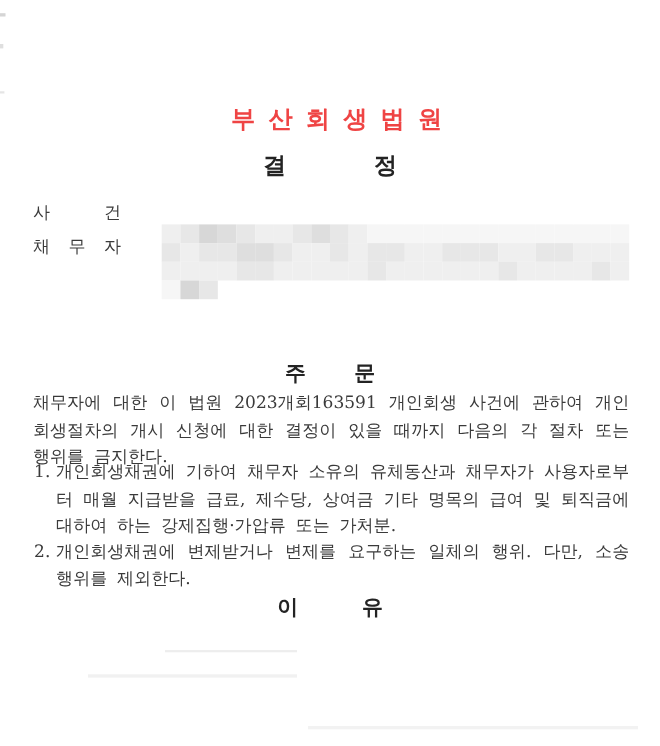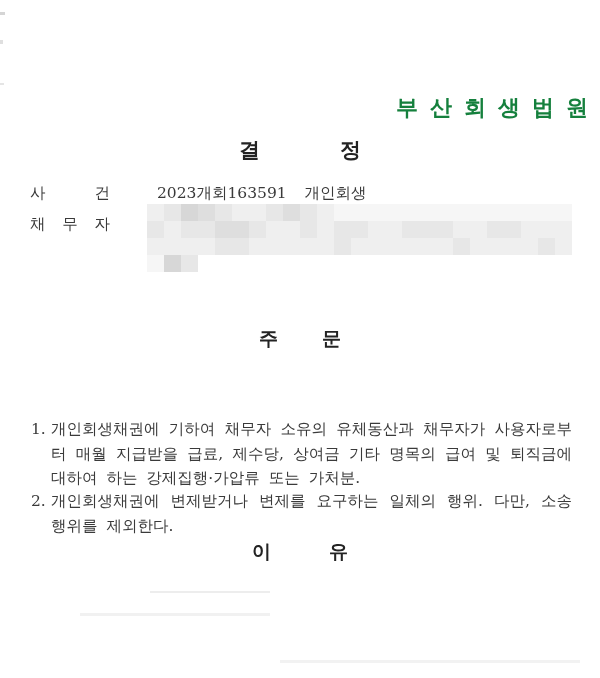--- a/index.html
+++ b/index.html
@@ -13,25 +13,25 @@
     overflow: hidden;
   }
 
   
   .court-title {
     position: absolute;
     top: 93px; left: 0; width: 100%;
     margin: 0;
     padding-left: 24px; 
     box-sizing: border-box;
-    text-align: right;
+    text-align: center;
     font-size: 22px;
     font-weight: 700;
     letter-spacing: 12px;
-    color: #15803d;
+    color: #ef4444;
   }
   .decision-title {
     position: absolute;
     top: 136px; left: 0; right: 0;
     display: flex; justify-content: center; gap: 80px;
     font-size: 21px; font-weight: 700; color: #232323;
   }
   .section-heading {
     position: absolute; left: 0; right: 0;
     display: flex; justify-content: center;
@@ -116,24 +116,20 @@
   <div class="decision-title">
     <span>결</span>
     <span>정</span>
   </div>
 
   <div class="row case-row">
     <div class="row-label">
       <span>사</span>
       <span>건</span>
     </div>
-    <div class="row-value">
-      <span>2023개회163591</span>
-      <span class="case-type">개인회생</span>
-    </div>
   </div>
 
   <div class="row debtor-row">
     <div class="row-label">
       <span>채</span>
       <span>무</span>
       <span>자</span>
     </div>
   </div>
 
@@ -239,20 +235,21 @@
       <div style="background: transparent;"></div>
       <div style="background: transparent;"></div>
     </div>
 
 
   <div class="section-heading order-heading">
     <span>주</span>
     <span>문</span>
   </div>
 
+  <p class="para order-intro">채무자에 대한 이 법원 2023개회163591 개인회생 사건에 관하여 개인회생절차의 개시 신청에 대한 결정이 있을 때까지 다음의 각 절차 또는 행위를 금지한다.</p>
 
   <div class="order-item order-item-1">
     <span class="item-num">1.</span>
     <div class="item-text">개인회생채권에 기하여 채무자 소유의 유체동산과 채무자가 사용자로부터 매월 지급받을 급료, 제수당, 상여금 기타 명목의 급여 및 퇴직금에 대하여 하는 강제집행·가압류 또는 가처분.</div>
   </div>
 
   <div class="order-item order-item-2">
     <span class="item-num">2.</span>
     <div class="item-text">개인회생채권에 변제받거나 변제를 요구하는 일체의 행위. 다만, 소송행위를 제외한다.</div>
   </div>

